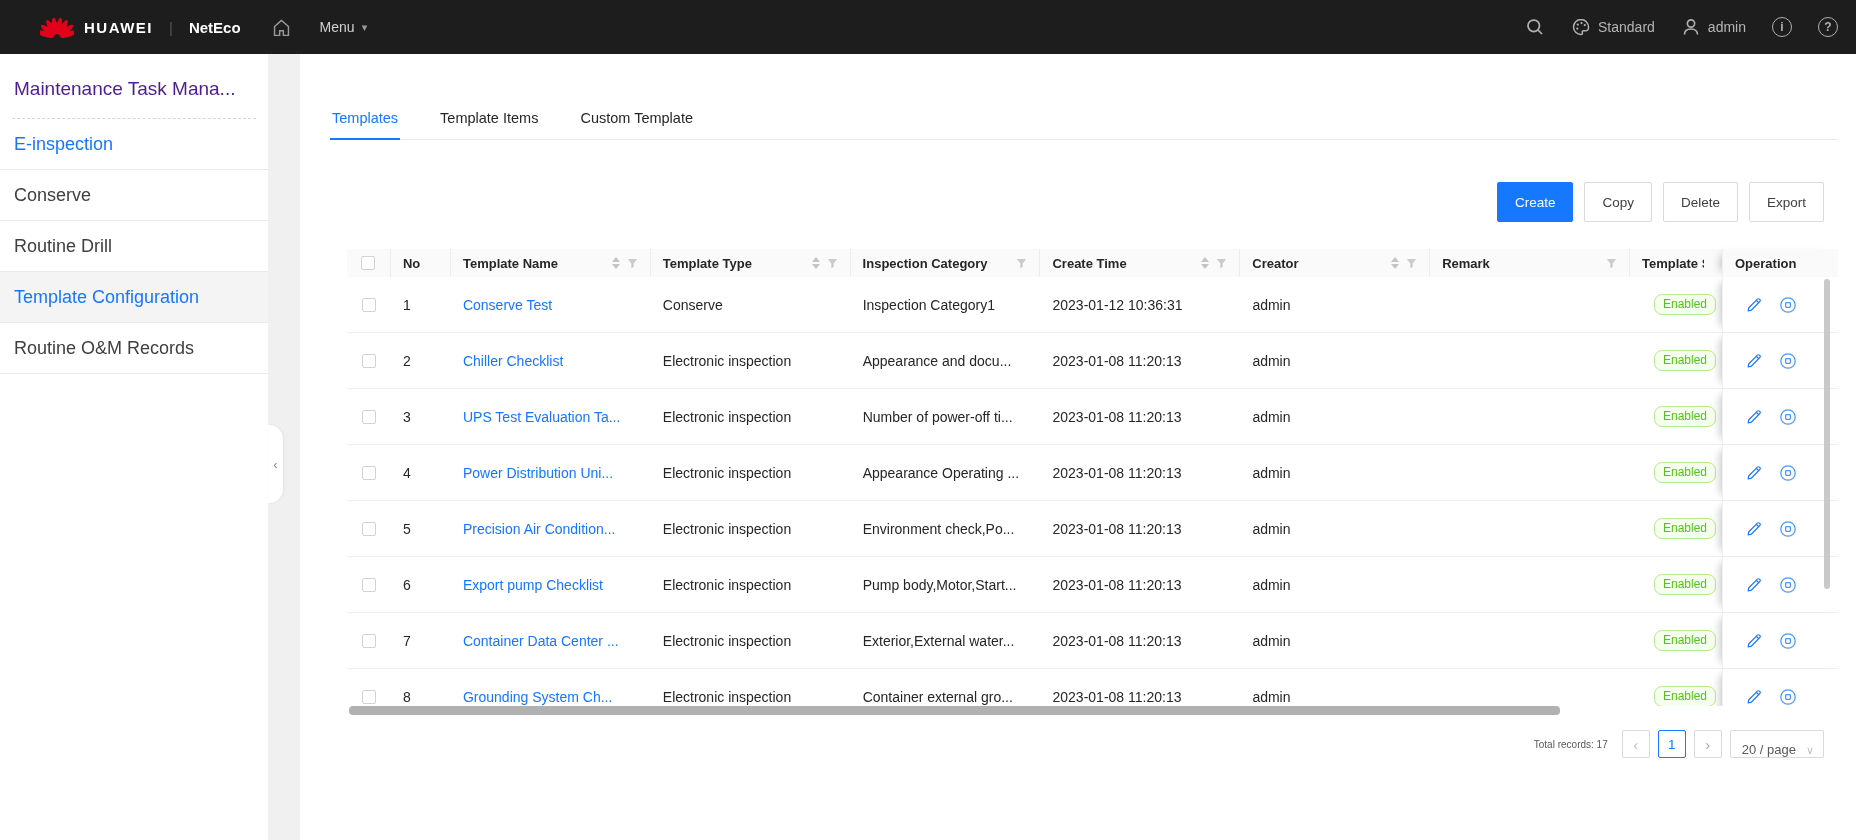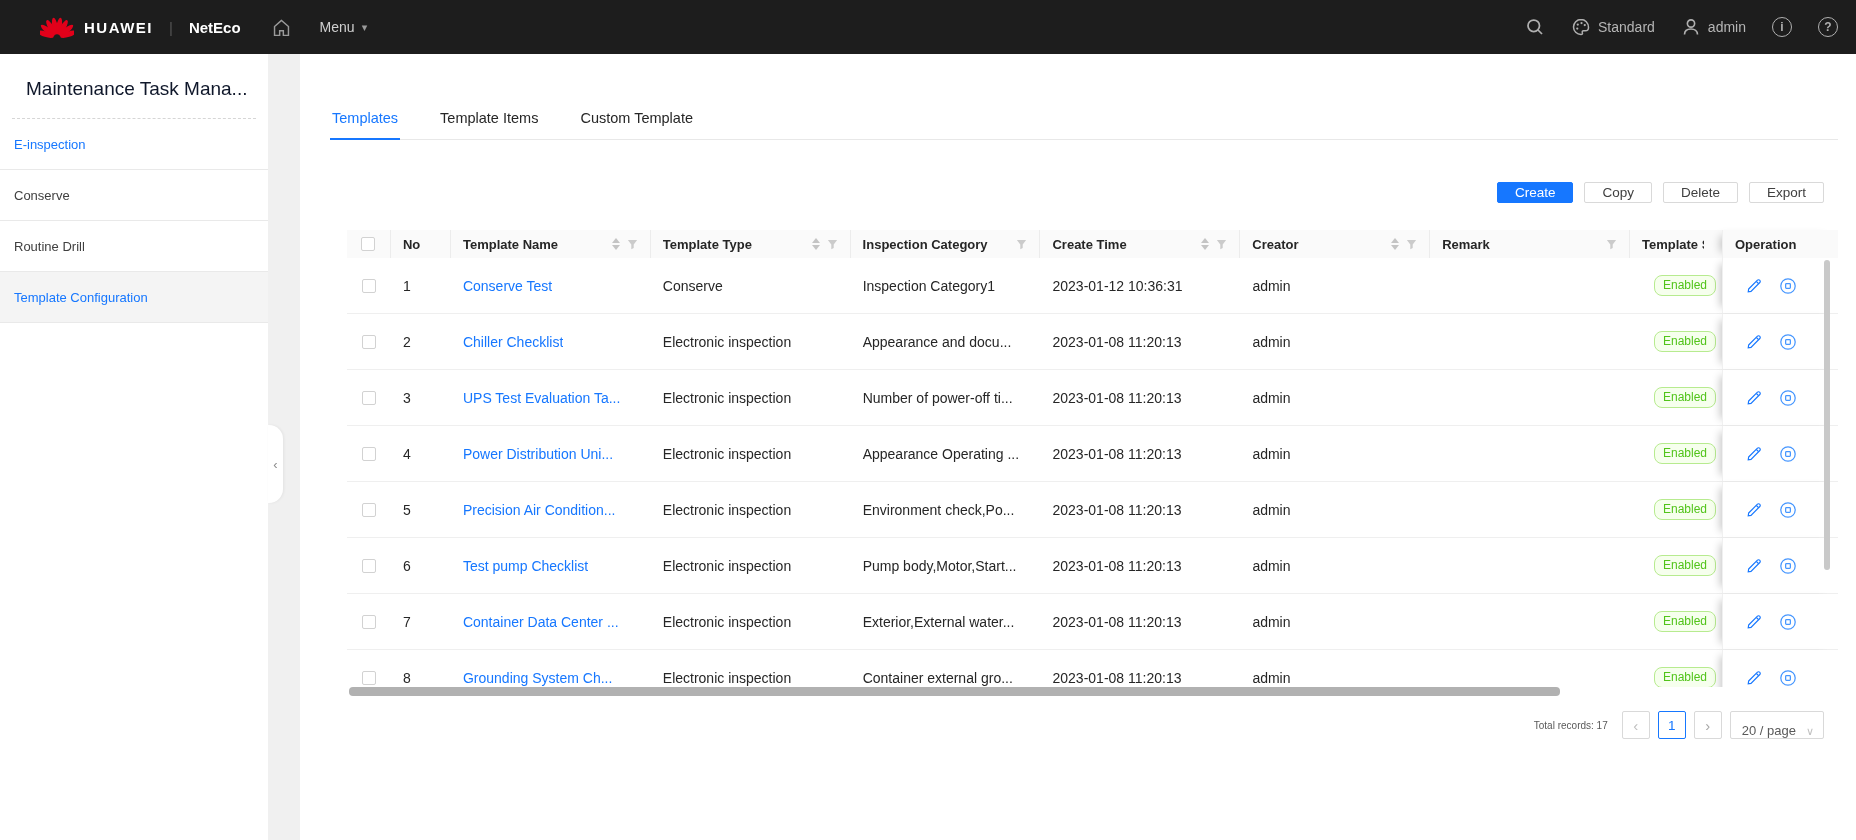--- a/index.html
+++ b/index.html
@@ -16,42 +16,42 @@
   .tb-menu { margin-left:28px; display:flex; align-items:center; gap:7px; font-size:14px; color:#cfcfcf; cursor:pointer; }
   .tb-menu .caret { font-size:11px; color:#9a9a9a; }
   .tb-right { margin-left:auto; display:flex; gap:26px; padding-right:18px; }
   .tb-item { display:flex; align-items:center; gap:7px; font-size:14px; color:#b5b5b5; cursor:pointer; }
   .ring-icon { width:20px; height:20px; border:1.6px solid #b0b0b0; border-radius:50%;
     display:flex; align-items:center; justify-content:center; font-size:12px; font-weight:bold; color:#b0b0b0; }
 
   
   .app { display:flex; height:786px; }
   .sidebar { width:268px; background:#fff; flex:none; }
-  .side-title { font-size:19px; color:#0f172a; padding:24px 14px 18px 26px; white-space:nowrap;
+  .side-title { font-size:19px; color:#4c1d95; padding:24px 14px 18px 14px; white-space:nowrap;
     overflow:hidden; text-overflow:ellipsis; }
   .side-dashed { border-bottom:1px dashed #d6d6d6; margin:0 12px; }
-  .side-item { height:51px; line-height:51px; padding-left:14px; font-size:13px; color:#404040;
+  .side-item { height:51px; line-height:51px; padding-left:14px; font-size:18px; color:#404040;
     border-bottom:1px solid #e9e9e9; cursor:pointer; white-space:nowrap; }
   .side-item.hl { color:#1677ff; }
   .side-item.active { background:#f4f4f4; }
   .gutter { width:32px; background:#f0f0f0; flex:none; position:relative; }
   .collapse-handle { position:absolute; left:0; top:371px; width:15px; height:78px; background:#fff;
     border-radius:0 14px 14px 0; display:flex; align-items:center; justify-content:center;
     color:#8c8c8c; font-size:13px; cursor:pointer; box-shadow:1px 0 3px rgba(0,0,0,0.06); }
   .main { flex:1; background:#fff; padding:0 18px 0 30px; min-width:0; }
 
   
   .tabs { margin-top:46px; border-bottom:1px solid #e8e8e8; display:flex; gap:38px; }
   .tab { font-size:14.5px; color:#262626; padding:10px 2px 13px 2px; cursor:pointer; position:relative; }
   .tab.active { color:#1677ff; }
   .tab.active::after { content:""; position:absolute; left:0; right:0; bottom:-1px; height:2px; background:#1677ff; }
 
   
   .toolbar { margin:42px 14px 0 0; display:flex; justify-content:flex-end; gap:11px; }
-  .btn { height:21px; padding:0 17px; font-size:13.5px; border:1px solid #d9d9d9; background:#fff;
+  .btn { height:40px; padding:0 17px; font-size:13.5px; border:1px solid #d9d9d9; background:#fff;
     color:#404040; border-radius:2px; cursor:pointer; font-family:inherit; }
   .btn.primary { background:#1677ff; border-color:#1677ff; color:#fff; }
 
   
   .table-wrap { margin:27px 0 0 17px; position:relative; }
   .thead { display:flex; height:28px; background:#fafafa; align-items:stretch; }
   .th { display:flex; align-items:center; font-size:13px; font-weight:bold; color:#262626;
     padding-left:12px; border-right:1px solid #ececec; cursor:pointer; }
   .th.c-status, .th.c-operation { border-right:none; }
   .th-label { white-space:nowrap; overflow:hidden; }
@@ -176,20 +176,23 @@
   </div>
         <div class="side-item">
     <span>Conserve</span>
   </div>
         <div class="side-item">
     <span>Routine Drill</span>
   </div>
         <div class="side-item hl active">
     <span>Template Configuration</span>
   </div>
+        <div class="side-item">
+    <span>Routine O&amp;M Records</span>
+  </div>
       </nav>
   </aside>
 
   <div class="gutter">
     <div class="collapse-handle">
       <span>‹</span>
     </div>
   </div>
 
   <main class="main">
@@ -473,21 +476,21 @@
                 </svg>
       </span>
     </div>
   </div>
           <div class="tr">
     <div class="td c-sel">
               <span class="checkbox"></span>
             </div>
     <div class="td c-no">6</div>
     <div class="td c-name">
-              <a class="name-link">Test pump Checklist</a>
+              <a class="name-link">Export pump Checklist</a>
             </div>
     <div class="td c-type">Electronic inspection</div>
     <div class="td c-category">Pump body,Motor,Start...</div>
     <div class="td c-time">2023-01-08 11:20:13</div>
     <div class="td c-creator">admin</div>
     <div class="td c-remark"></div>
     <div class="td c-status">
               <span class="badge">Enabled</span>
             </div>
     <div class="td c-operation">

